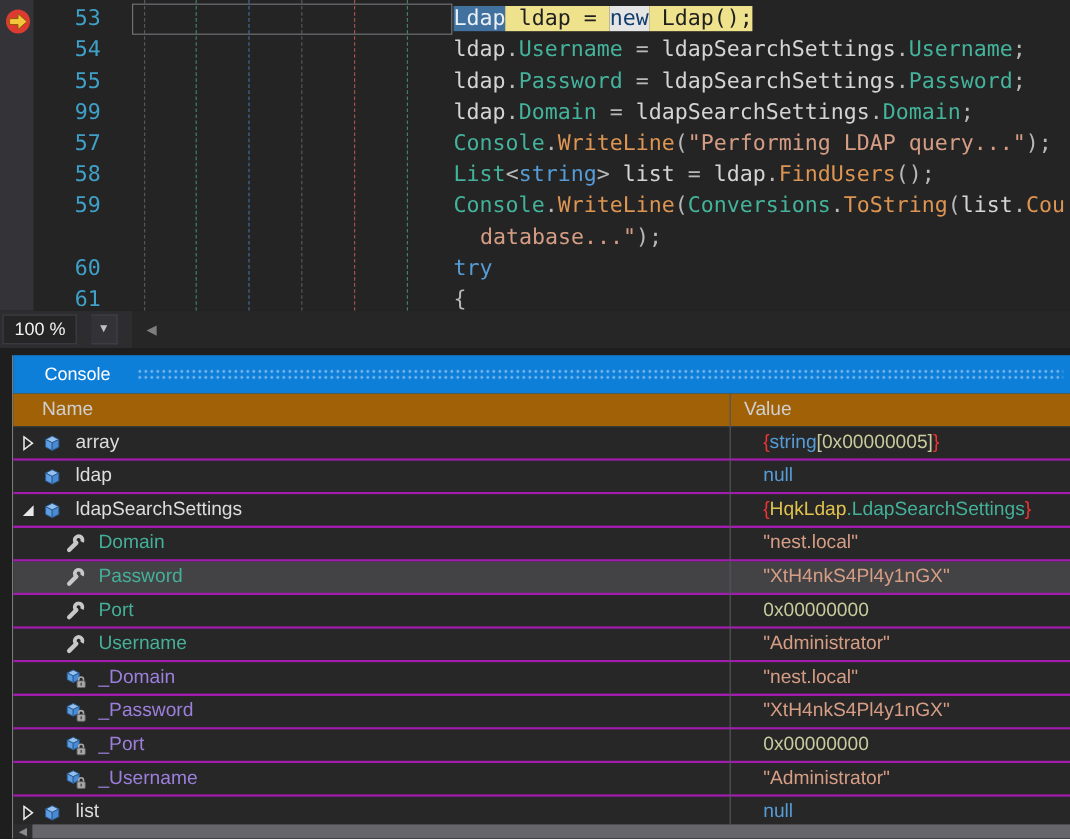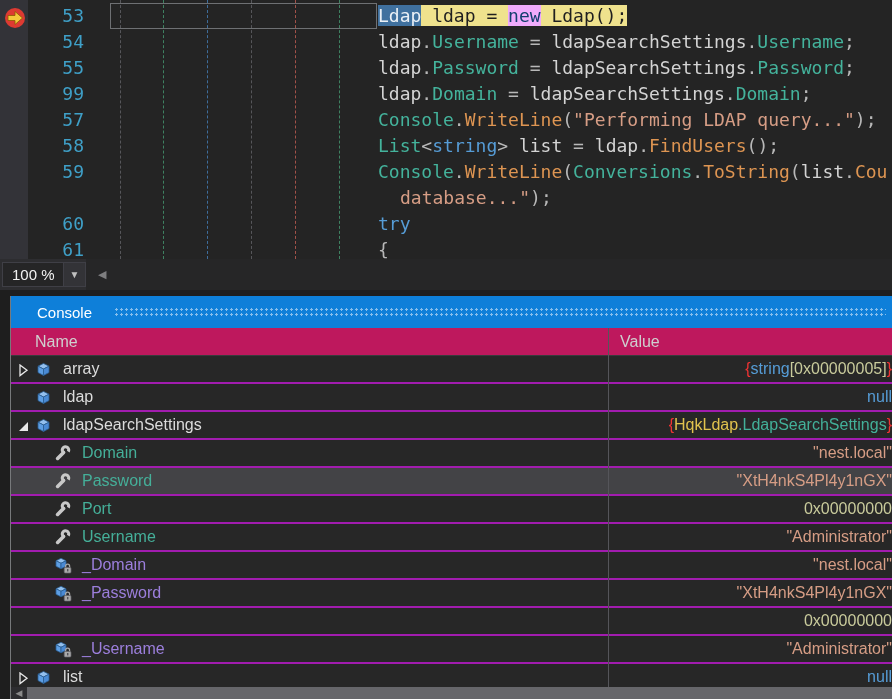--- a/index.html
+++ b/index.html
@@ -16,52 +16,52 @@
   .bp{position:absolute;left:3px;top:6px;width:24px;height:24px;z-index:4;}
   #code-lines{position:absolute;top:3px;left:0;right:0;z-index:3;}
   .line{display:flex;height:26px;line-height:26px;white-space:pre;}
   .num{width:100px;text-align:right;padding-right:16px;box-sizing:border-box;
        color:#3FA0C8;flex:none;}
   .code{padding-left:278px;}
   .code.wrap{padding-left:300px;}
   .tk-type{color:#44B39C}.tk-var{color:#D4D4D4}.tk-punc{color:#B8B8B8}
   .tk-kw{color:#569CD6}.tk-method{color:#DE9552}.tk-str{color:#D69D85}
   .tk-hl{background:#EFE28D;color:#1F1F1F}
-  .tk-hlkw{background:#f0abfc;color:#113E6E}
+  .tk-hlkw{background:#e5e5e5;color:#113E6E}
   .tk-sym{background:#40719F;color:#EAF0F6}
 
   
-  .zoombar{height:31px;background:#2D2D30;display:flex;align-items:center;}
+  .zoombar{height:31px;background:#2D2D30;display:flex;align-items:center;gap:12px;}
   .zoom-box{width:62px;height:25px;margin-left:2px;background:#252526;border:1px solid #3F3F46;
             color:#F2F2F2;font-size:15px;display:flex;align-items:center;padding-left:9px;box-sizing:border-box;}
   .zoom-drop{width:22px;height:25px;background:#333337;border:1px solid #3F3F46;border-left:none;
              color:#C0C0C0;display:flex;align-items:center;justify-content:center;font-size:10px;box-sizing:border-box;}
   .hs-track{flex:1;height:100%;background:#262627;display:flex;align-items:center;padding-left:12px;}
   .hs-arrow{color:#7E7E80;font-size:11px;}
 
   .gap{height:6px;background:#1E1E1E;}
 
   
   .locals{position:absolute;left:10px;right:0;top:296px;bottom:0;background:#252526;
           border-left:1px solid #77797B;box-sizing:border-box;}
   .ltitle{height:32px;background:#0E7FD9;display:flex;align-items:center;color:#FFFFFF;
           font-size:15px;padding-left:26px;}
   .grip{flex:1;height:10px;margin:0 6px 0 22px;
         background-image:radial-gradient(rgba(255,255,255,0.5) 1px, transparent 1.4px);
         background-size:5px 5px;}
-  .lheader{height:27px;display:flex;align-items:center;background:#be185d;color:#CFCFCF;
+  .lheader{height:27px;display:flex;align-items:center;background:#a16207;color:#CFCFCF;
            border-bottom:1px solid #3A3A3C;font-size:16px;}
   .hname{width:597px;padding-left:24px;box-sizing:border-box;}
   .hvalue{padding-left:12px;}
   .lrows{height:332px;overflow:hidden;}
   .lrow{display:flex;height:28px;box-sizing:border-box;border-bottom:2px solid #a21caf;
         background:#272727;align-items:center;font-size:16px;}
   .lrow.selected{background:#434346;}
   .lname{width:597px;display:flex;align-items:center;box-sizing:border-box;flex:none;}
-  .lvalue{flex:1;padding-left:16px;white-space:pre;overflow:hidden;text-align:right;}
+  .lvalue{flex:1;padding-left:28px;white-space:pre;overflow:hidden;}
   .exp{width:14px;height:13px;margin-left:6px;flex:none;}
   .icon{width:19px;height:17px;margin-left:4px;flex:none;display:flex;align-items:center;}
   .lvl2 .icon{margin-left:23px;}
   .label{margin-left:9px;}
   .n-plain{color:#DCDCDC}.n-prop{color:#45AF99}.n-priv{color:#9C7FDC}
   .vk-red{color:#F03333}.vk-kw{color:#569CD6}.vk-num{color:#C9CB9C}
   .vk-gold{color:#E0C24E}.vk-teal{color:#43B099}.vk-str{color:#D69D85}
   .coldiv{position:absolute;left:597px;top:32px;bottom:12px;width:1px;background:#55555A;z-index:5;}
   .lscroll{position:absolute;left:0;right:0;bottom:0;height:12px;background:#2D2D30;
            display:flex;align-items:center;z-index:6;}
@@ -250,35 +250,49 @@
                 <path d="M11.6 10.6 v-1.4 a2 2 0 0 1 4 0 V10.6" fill="none" stroke="#A9A9A9" stroke-width="1.3"></path>
                 <rect x="10.2" y="10.4" width="6.8" height="5.6" rx="1" fill="#A9A9A9" stroke="#64646A" stroke-width="0.7"></rect>
                 <rect x="13" y="12" width="1.4" height="2.4" fill="#54545A"></rect>
               </svg>
             </span>
             <span class="label n-priv">_Password</span>
           </div>
           <div class="lvalue"><span class="vk-str">"XtH4nkS4Pl4y1nGX"</span></div>
         </div>
         <div class="lrow lvl2">
-          <div class="lvalue"><span class="vk-num">0x00000000</span></div>
-        </div>
-        <div class="lrow lvl2">
           <div class="lname">
             <span class="exp"></span>
             <span class="icon">
               <svg width="19" height="17" viewBox="0 0 19 17">
                 <polygon points="2,3.8 7,1.3 12,3.8 7,6.3" fill="#93C0EE" stroke="#2B5E92" stroke-width="0.8"></polygon>
                 <polygon points="2,3.8 7,6.3 7,11.8 2,9.3" fill="#5D9EE3" stroke="#2B5E92" stroke-width="0.8"></polygon>
                 <polygon points="12,3.8 7,6.3 7,11.8 12,9.3" fill="#4A8AD4" stroke="#2B5E92" stroke-width="0.8"></polygon>
                 <path d="M11.6 10.6 v-1.4 a2 2 0 0 1 4 0 V10.6" fill="none" stroke="#A9A9A9" stroke-width="1.3"></path>
                 <rect x="10.2" y="10.4" width="6.8" height="5.6" rx="1" fill="#A9A9A9" stroke="#64646A" stroke-width="0.7"></rect>
                 <rect x="13" y="12" width="1.4" height="2.4" fill="#54545A"></rect>
               </svg>
             </span>
+            <span class="label n-priv">_Port</span>
+          </div>
+          <div class="lvalue"><span class="vk-num">0x00000000</span></div>
+        </div>
+        <div class="lrow lvl2">
+          <div class="lname">
+            <span class="exp"></span>
+            <span class="icon">
+              <svg width="19" height="17" viewBox="0 0 19 17">
+                <polygon points="2,3.8 7,1.3 12,3.8 7,6.3" fill="#93C0EE" stroke="#2B5E92" stroke-width="0.8"></polygon>
+                <polygon points="2,3.8 7,6.3 7,11.8 2,9.3" fill="#5D9EE3" stroke="#2B5E92" stroke-width="0.8"></polygon>
+                <polygon points="12,3.8 7,6.3 7,11.8 12,9.3" fill="#4A8AD4" stroke="#2B5E92" stroke-width="0.8"></polygon>
+                <path d="M11.6 10.6 v-1.4 a2 2 0 0 1 4 0 V10.6" fill="none" stroke="#A9A9A9" stroke-width="1.3"></path>
+                <rect x="10.2" y="10.4" width="6.8" height="5.6" rx="1" fill="#A9A9A9" stroke="#64646A" stroke-width="0.7"></rect>
+                <rect x="13" y="12" width="1.4" height="2.4" fill="#54545A"></rect>
+              </svg>
+            </span>
             <span class="label n-priv">_Username</span>
           </div>
           <div class="lvalue"><span class="vk-str">"Administrator"</span></div>
         </div>
         <div class="lrow">
           <div class="lname">
             <span class="exp"><svg width="14" height="13" viewBox="0 0 14 13">
                 <polygon points="3,1 10,6.3 3,11.6" fill="none" stroke="#E8E8E8" stroke-width="1.3"></polygon>
               </svg></span>
             <span class="icon">

